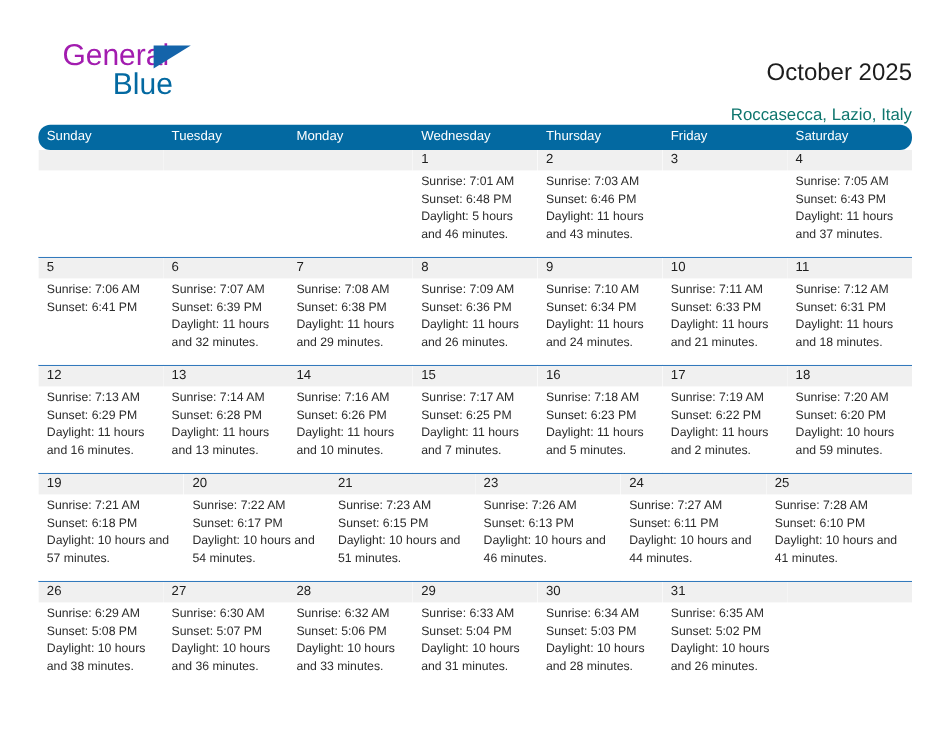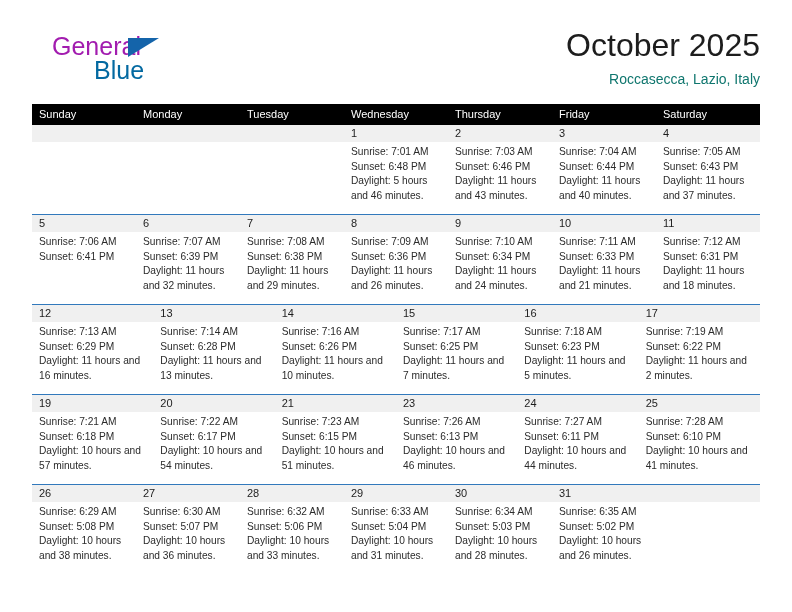--- a/index.html
+++ b/index.html
@@ -65,44 +65,46 @@
     white-space: nowrap;
   }
 
   .titles {
     position: absolute;
     right: 0;
     top: 0;
     text-align: right;
   }
   .cal-title {
-    font-size: 32px;
+    font-size: 20px;
     color: #1d1d1d;
     line-height: 34px;
     white-space: nowrap;
+    margin-top: 16px;
   }
   .cal-subtitle {
     font-size: 14px;
     color: #0f766e;
     line-height: 22px;
     margin-top: 6px;
     white-space: nowrap;
   }
 
   
   .calendar {
     position: absolute;
     left: 32px;
     top: 104px;
     width: 728px;
   }
   .dow-row {
     display: flex;
-    background: #000000;
+    background: #0369a1;
     height: 21px;
+    border-radius: 10px;
   }
   .dow {
     flex: 1 1 0;
     color: #ffffff;
     font-size: 11px;
     line-height: 21px;
     padding-left: 7px;
     box-sizing: border-box;
     white-space: nowrap;
     overflow: hidden;
@@ -159,22 +161,22 @@
       <div class="cal-title">October 2025</div>
       <div class="cal-subtitle">Roccasecca, Lazio, Italy</div>
     </div>
 
   </div>
 
   <div class="calendar">
 
     <div class="dow-row">
       <div class="dow">Sunday</div>
+      <div class="dow">Tuesday</div>
       <div class="dow">Monday</div>
-      <div class="dow">Tuesday</div>
       <div class="dow">Wednesday</div>
       <div class="dow">Thursday</div>
       <div class="dow">Friday</div>
       <div class="dow">Saturday</div>
     </div>
 
     <div id="weeks-container">
         <div class="week first">
           <div class="cell empty">
             <div class="daynum-band"></div>
@@ -196,25 +198,20 @@
           <div class="cell">
             <div class="daynum-band">2</div>
             <div class="info">
               <div>Sunrise: 7:03 AM</div>
               <div>Sunset: 6:46 PM</div>
               <div class="daylight">Daylight: 11 hours and 43 minutes.</div>
             </div>
           </div>
           <div class="cell">
             <div class="daynum-band">3</div>
-            <div class="info">
-              <div>Sunrise: 7:04 AM</div>
-              <div>Sunset: 6:44 PM</div>
-              <div class="daylight">Daylight: 11 hours and 40 minutes.</div>
-            </div>
           </div>
           <div class="cell">
             <div class="daynum-band">4</div>
             <div class="info">
               <div>Sunrise: 7:05 AM</div>
               <div>Sunset: 6:43 PM</div>
               <div class="daylight">Daylight: 11 hours and 37 minutes.</div>
             </div>
           </div>
         </div>
@@ -317,20 +314,28 @@
             </div>
           </div>
           <div class="cell">
             <div class="daynum-band">17</div>
             <div class="info">
               <div>Sunrise: 7:19 AM</div>
               <div>Sunset: 6:22 PM</div>
               <div class="daylight">Daylight: 11 hours and 2 minutes.</div>
             </div>
           </div>
+          <div class="cell">
+            <div class="daynum-band">18</div>
+            <div class="info">
+              <div>Sunrise: 7:20 AM</div>
+              <div>Sunset: 6:20 PM</div>
+              <div class="daylight">Daylight: 10 hours and 59 minutes.</div>
+            </div>
+          </div>
         </div>
         <div class="week">
           <div class="cell">
             <div class="daynum-band">19</div>
             <div class="info">
               <div>Sunrise: 7:21 AM</div>
               <div>Sunset: 6:18 PM</div>
               <div class="daylight">Daylight: 10 hours and 57 minutes.</div>
             </div>
           </div>

